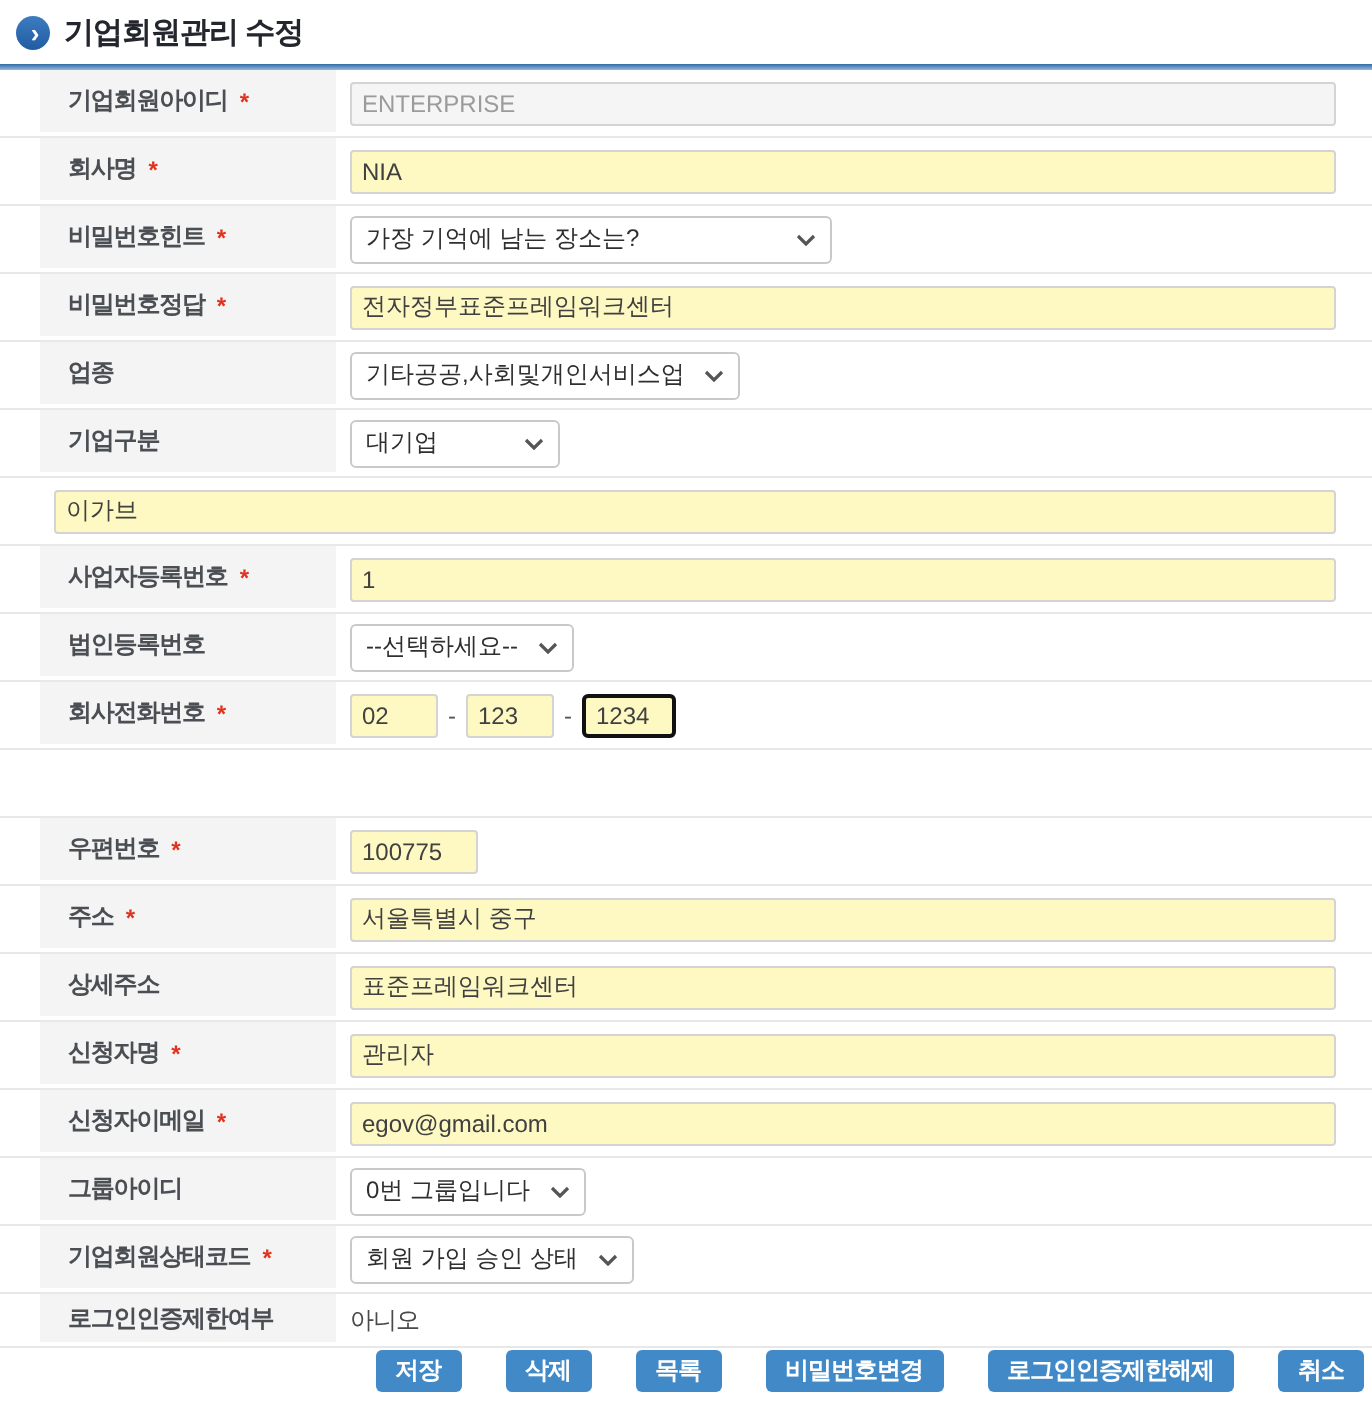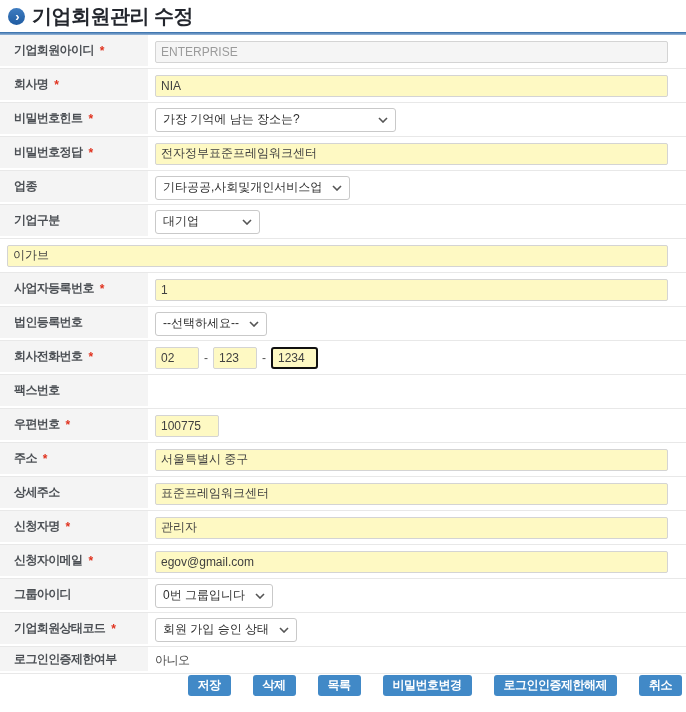--- a/index.html
+++ b/index.html
@@ -15,26 +15,26 @@
   .page { width: 686px; }
 
   
   .header { display: flex; align-items: center; gap: 7px; padding: 7px 0 0 8px; height: 26px; }
   .title-icon {
     width: 17px; height: 17px; border-radius: 50%;
     background: linear-gradient(180deg, var(--title-icon-top, #3e7cc0), var(--title-icon-bg, #1f5ca2));
     color: #fff; display: inline-flex; align-items: center; justify-content: center;
     font-size: 13px; font-weight: bold; line-height: 1; padding-left: 2px;
   }
-  .page-title { font-size: 20px; font-weight: bold; color: var(--title-text, #23262d); letter-spacing: -0.5px; text-align: center; }
+  .page-title { font-size: 15px; font-weight: bold; color: var(--title-text, #23262d); letter-spacing: -0.5px; text-align: center; }
   .title-bar { height: 3px; margin-top: 6px; background: linear-gradient(180deg, var(--title-bar-blue, #2f6aa8), #9ab8d9); }
 
   
   .form-table { width: 686px; }
-  .form-row { display: flex; align-items: center; min-height: 34px; border-bottom: 1px solid var(--border-gray, #e8e8e8); }
+  .form-row { display: flex; align-items: center; min-height: 34px; border-bottom: 1px solid var(--border-gray, #e8e8e8); padding-left: 20px; }
   .form-row.row-last { min-height: 27px; }
   .label-cell {
     width: 148px; align-self: stretch; display: flex; align-items: center;
     background: var(--label-bg, #f4f4f4);
     border-bottom: 2px solid #fff;
     padding-left: 14px; flex-shrink: 0;
   }
   .label-text { font-weight: bold; color: var(--label-text, #4b4f54); letter-spacing: -0.6px; }
   .req { color: var(--required-red, #e0321e); font-weight: bold; margin-left: 6px; }
   .value-cell { flex: 1; display: flex; align-items: center; padding: 0 18px 0 7px; }
@@ -210,24 +210,20 @@
       <div class="value-cell">
         <input class="ti ti-phone" value="02" style="">
         <span class="dash">-</span>
         <input class="ti ti-phone" value="123" style="">
         <span class="dash">-</span>
         <input class="ti ti-phone ti-phone-focus" autofocus="" value="1234" style="">
       </div>
     </div>
 
     <div class="form-row">
-      <div class="label-cell">
-        <span class="label-text">팩스번호</span>
-        <span class="req"></span>
-      </div>
     </div>
 
     <div class="form-row">
       <div class="label-cell">
         <span class="label-text">우편번호</span>
         <span class="req">*</span>
       </div>
       <div class="value-cell">
         <input class="ti ti-zip" value="100775" style="">
       </div>

